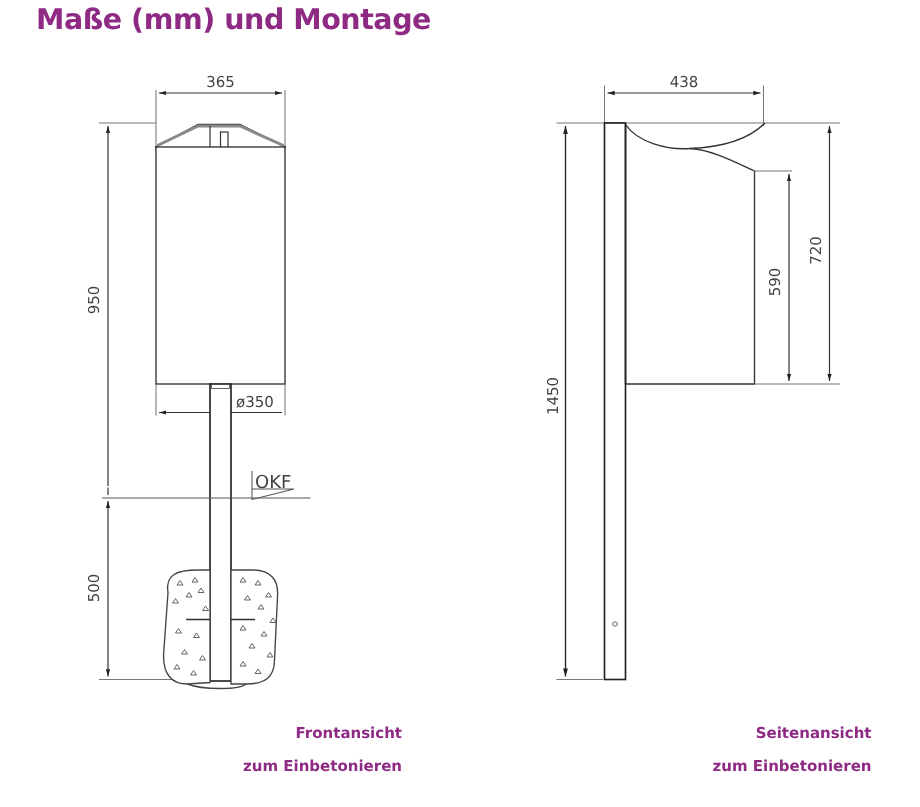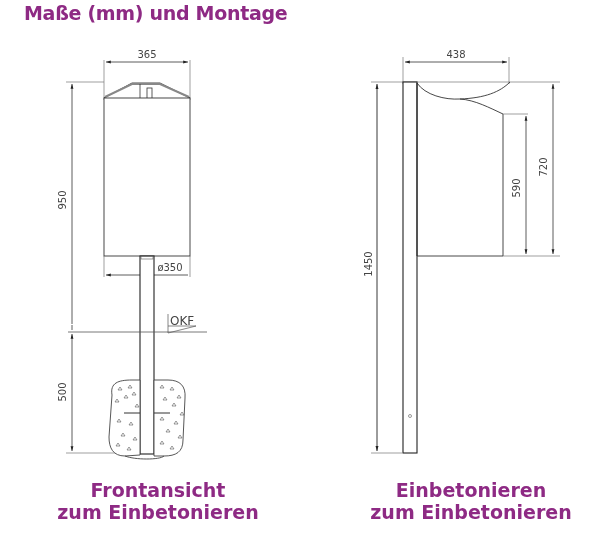--- a/index.html
+++ b/index.html
@@ -4,23 +4,23 @@
   <style>
     html, body { margin: 0; padding: 0; background: #ffffff; }
     body { width: 613px; height: 538px; position: relative; overflow: hidden; }
     .title {
       position: absolute; left: 24px; top: 2px;
       font-family: "DejaVu Sans", sans-serif; font-weight: bold;
       font-size: 19px; color: #8e2a84; letter-spacing: -0.3px;
       white-space: nowrap;
     }
     .caption {
-      position: absolute; width: 220px; text-align: center;
+      position: absolute; width: 220px; text-align: right;
       font-family: "DejaVu Sans", sans-serif; font-weight: bold;
-      font-size: 19px; line-height: 22px; color: #8e2a84;
+      font-size: 10px; line-height: 22px; color: #8e2a84;
     }
     .caption.front { left: 48px; top: 479px; }
     .caption.side { left: 361px; top: 479px; }
     svg.drawing { position: absolute; left: 0; top: 0; }
     .dimtext { font-family: "DejaVu Sans", sans-serif; font-size: 10px; fill: #444; }
   </style>
 </head>
 <body>
 
 <div class="title">Maße (mm) und Montage</div>
@@ -137,15 +137,15 @@
     <line x1="371" y1="453" x2="402" y2="453" stroke="#777" stroke-width="0.7"></line>
     <text class="dimtext" transform="translate(372,264) rotate(-90)" text-anchor="middle">1450</text>
   </g>
 </svg>
 
 <div class="caption front">
   <div>Frontansicht</div>
   <div>zum Einbetonieren</div>
 </div>
 <div class="caption side">
-  <div>Einbetonieren</div>
+  <div>Seitenansicht</div>
   <div>zum Einbetonieren</div>
 </div>
 
 </body></html>

